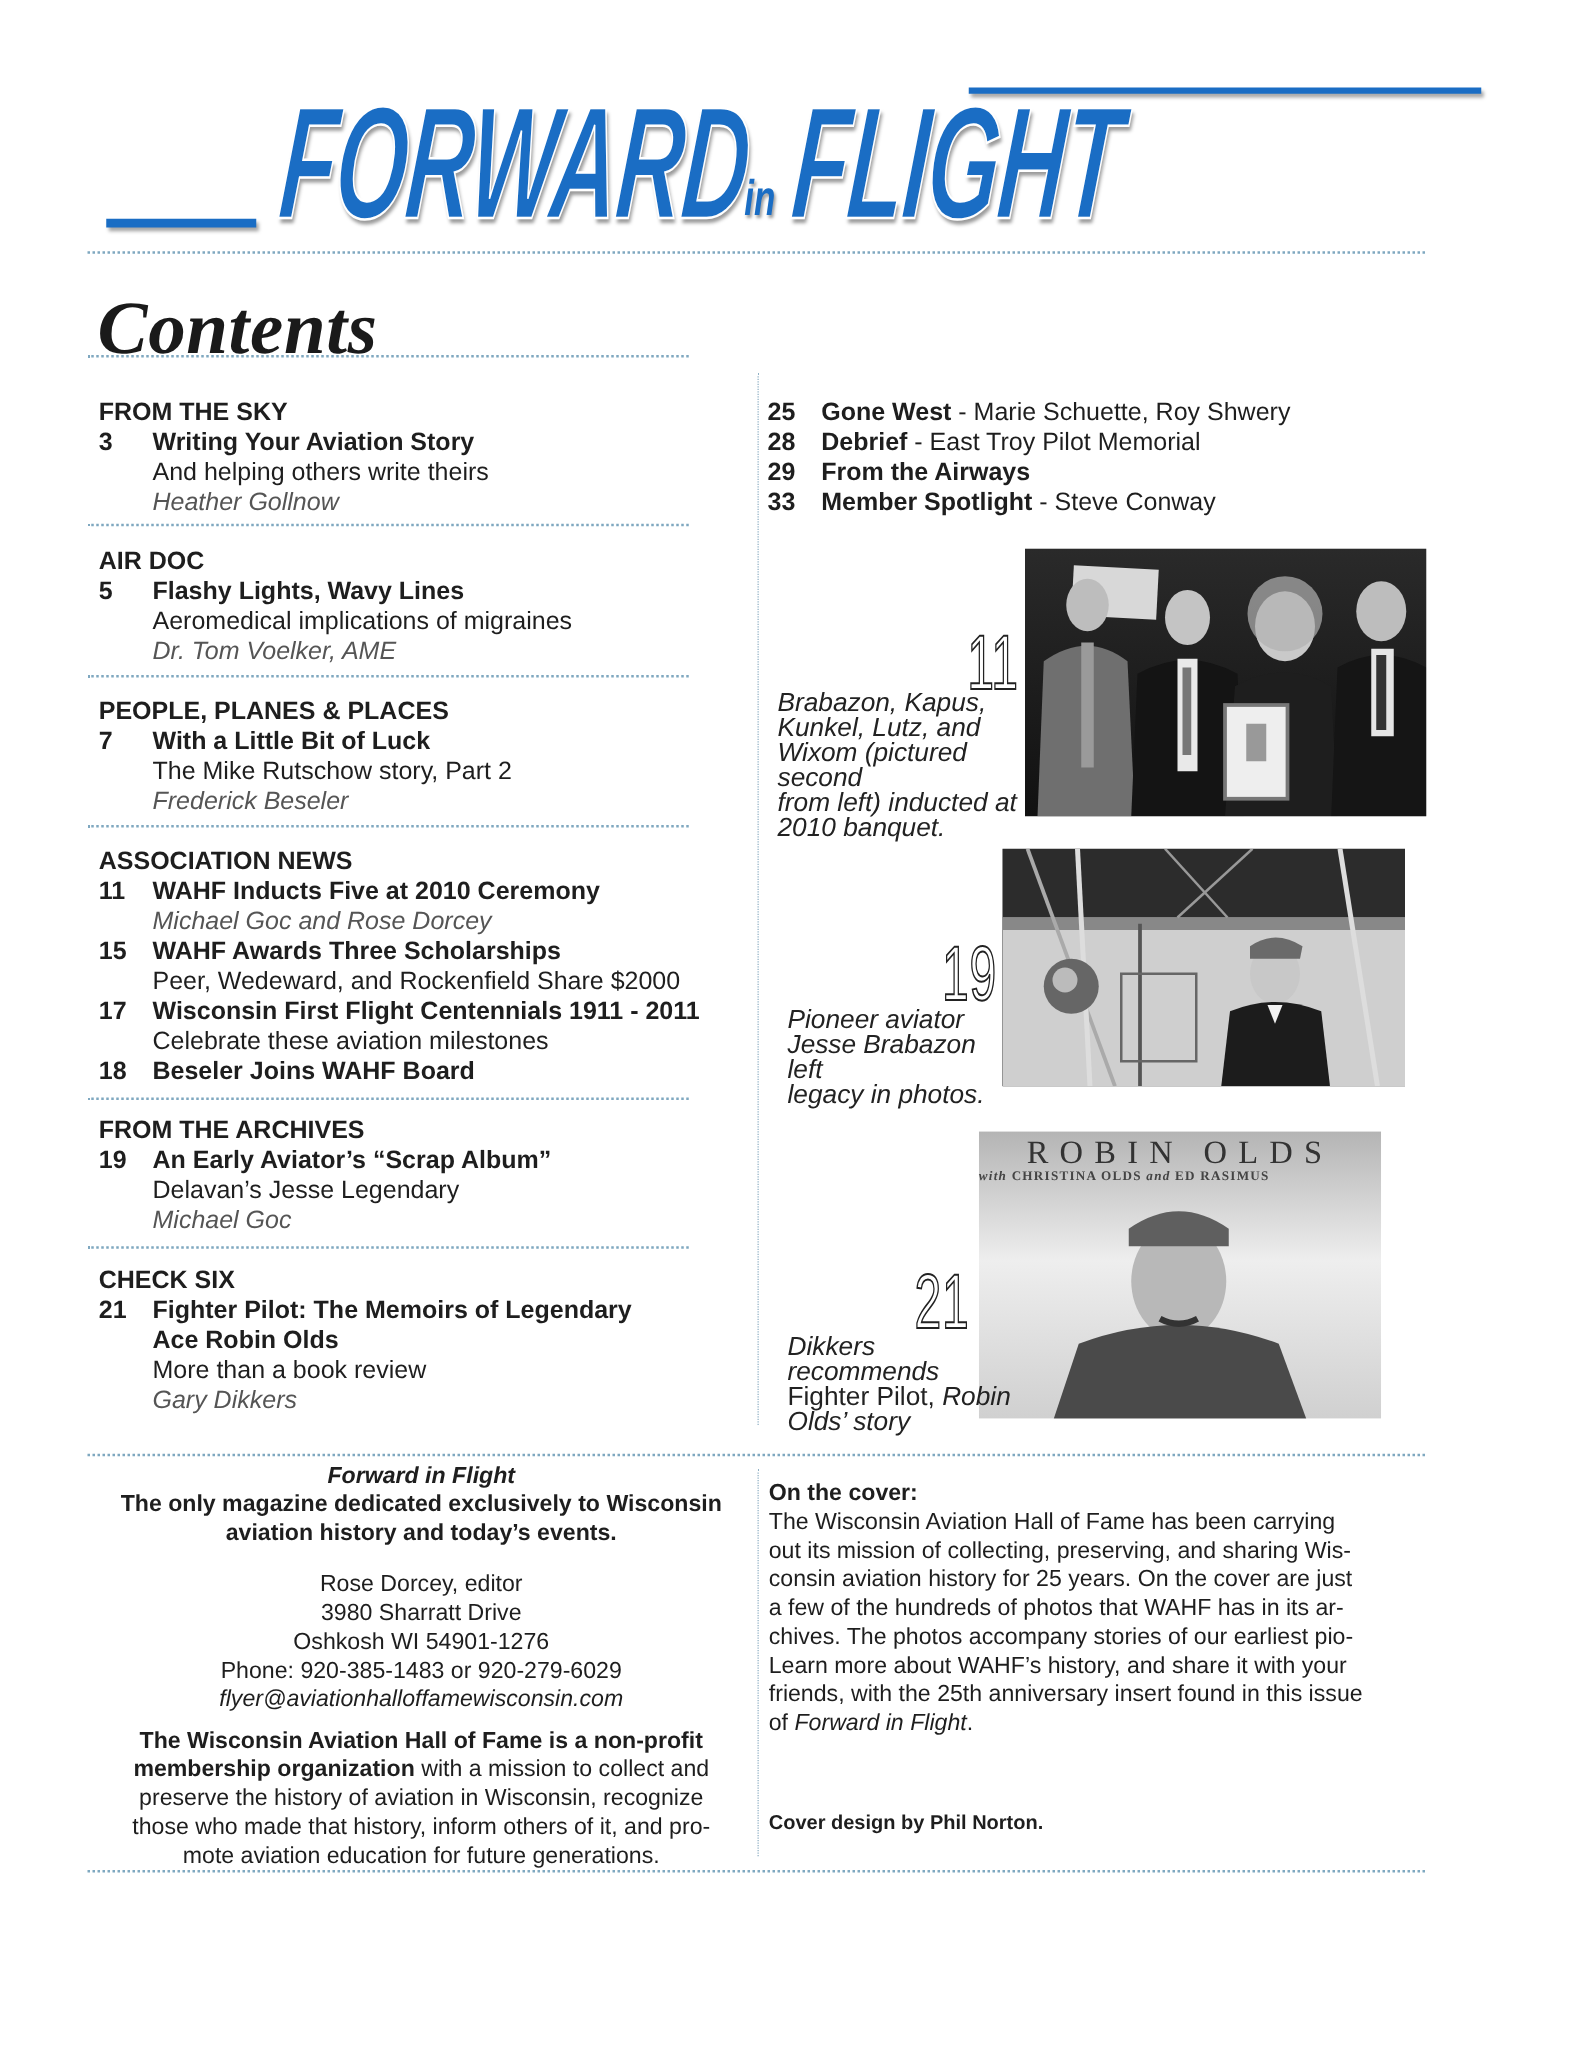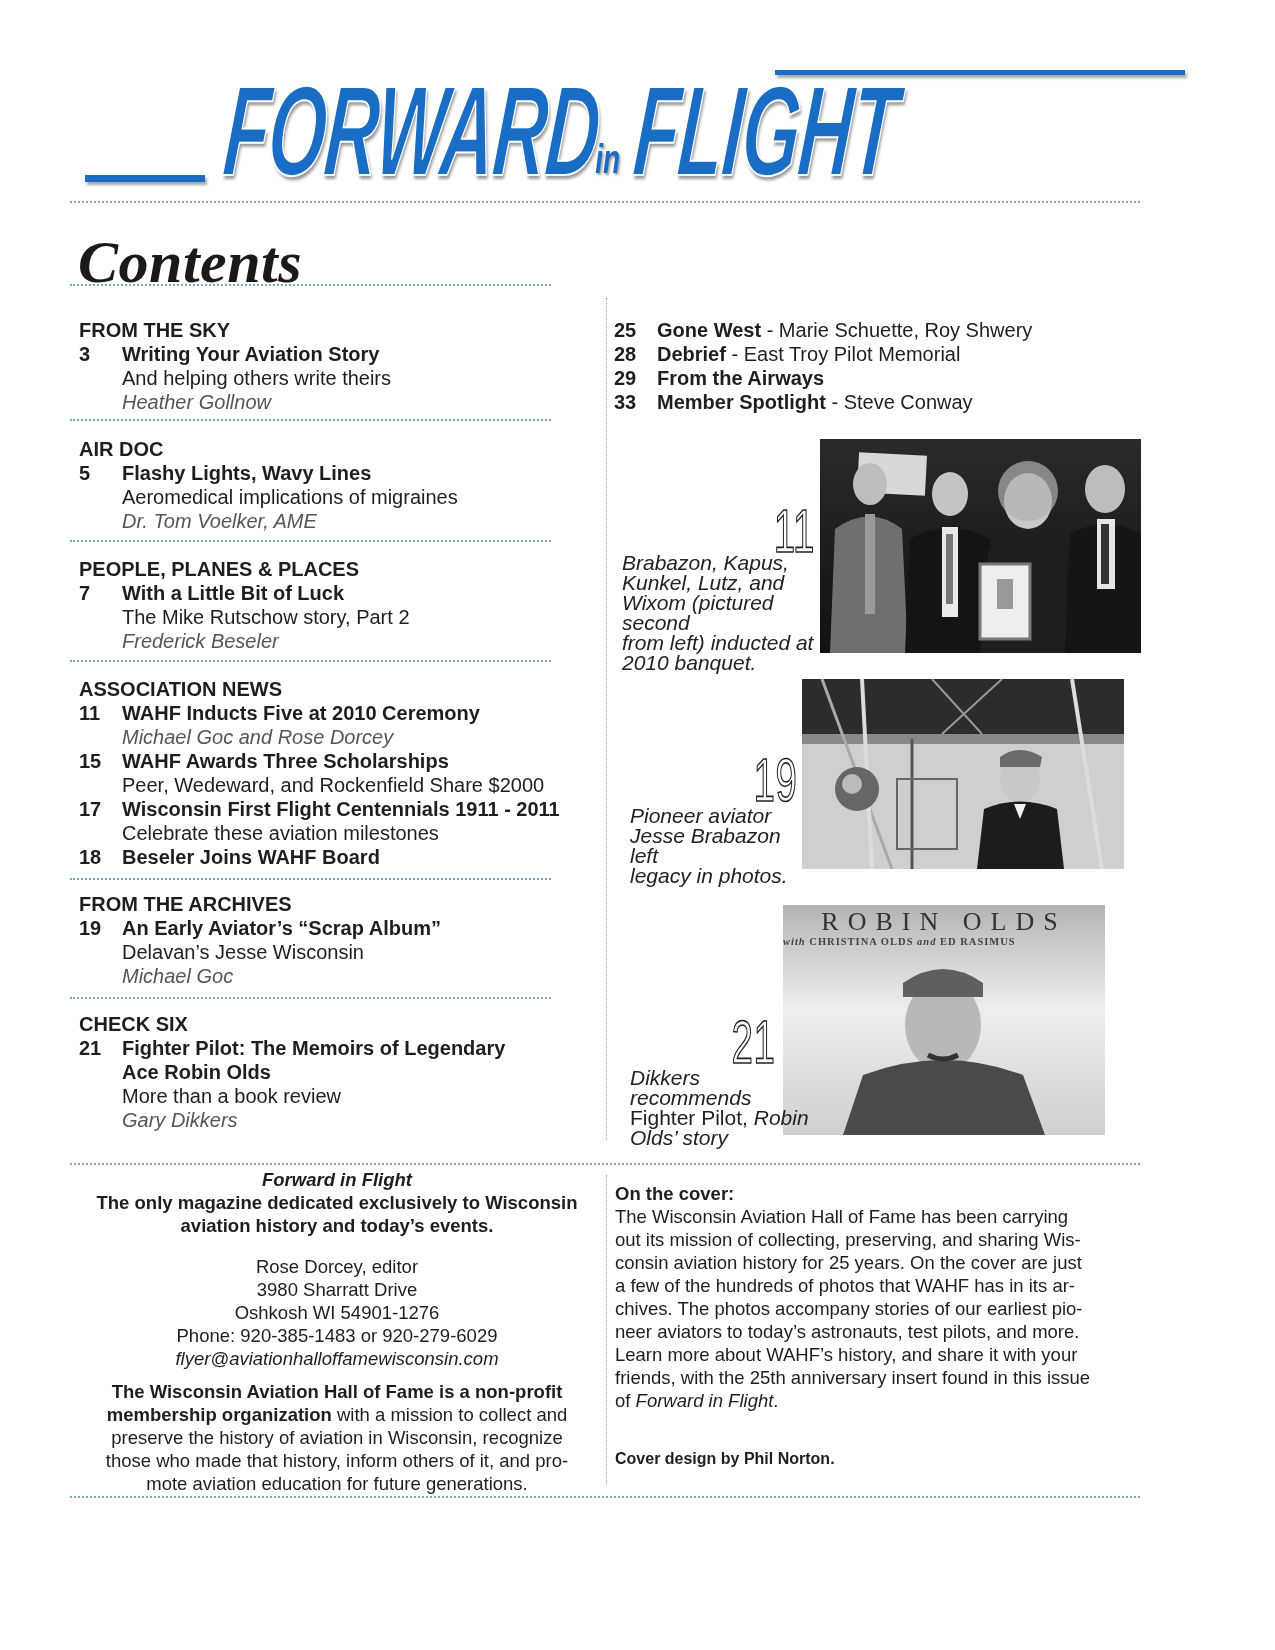--- a/index.html
+++ b/index.html
@@ -146,21 +146,21 @@
   </div>
 </div>
 <div class="dot-h" style="left:70px; top:878px; width:481px;"></div>
 
 <div class="abs toc" style="top:892px;">
   <div class="sec-head">FROM THE ARCHIVES</div>
   <div class="entry">
     <div class="pg">19</div>
     <div class="body">
       <div class="ttl">An Early Aviator’s “Scrap Album”</div>
-      <div class="sub">Delavan’s Jesse Wisconsin</div>
+      <div class="sub">Delavan’s Jesse Legendary</div>
       <div class="auth">Michael Goc</div>
     </div>
   </div>
 </div>
 <div class="dot-h" style="left:70px; top:997px; width:481px;"></div>
 
 <div class="abs toc" style="top:1012px;">
   <div class="sec-head">CHECK SIX</div>
   <div class="entry">
     <div class="pg">21</div>
@@ -308,20 +308,19 @@
   </div>
 </div>
 
 <div class="abs footer-right">
   <div class="fr-head">On the cover:</div>
   <div>The Wisconsin Aviation Hall of Fame has been carrying</div>
   <div>out its mission of collecting, preserving, and sharing Wis-</div>
   <div>consin aviation history for 25 years. On the cover are just</div>
   <div>a few of the hundreds of photos that WAHF has in its ar-</div>
   <div>chives. The photos accompany stories of our earliest pio-</div>
-  <div>neer aviators to today’s astronauts, test pilots, and more.</div>
   <div>Learn more about WAHF’s history, and share it with your</div>
   <div>friends, with the 25th anniversary insert found in this issue</div>
   <div><span>of </span><i>Forward in Flight</i><span>.</span></div>
 </div>
 <div class="fr-credit">Cover design by Phil Norton.</div>
 
 <div class="dot-h" style="left:70px; top:1496px; width:1070px;"></div>
 
 </body></html>

